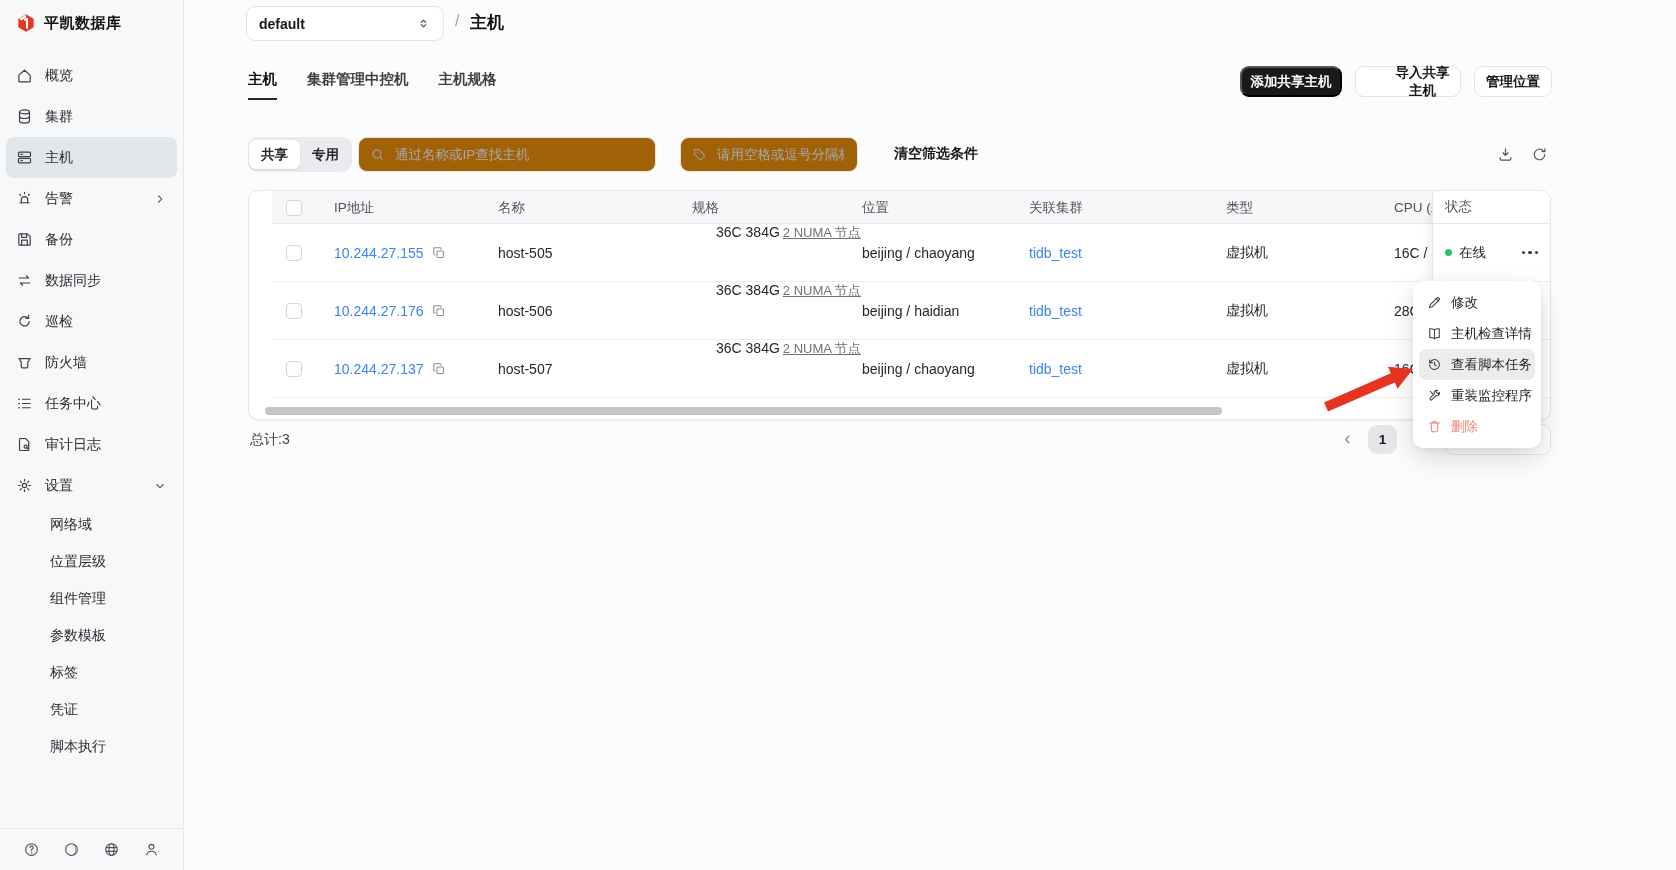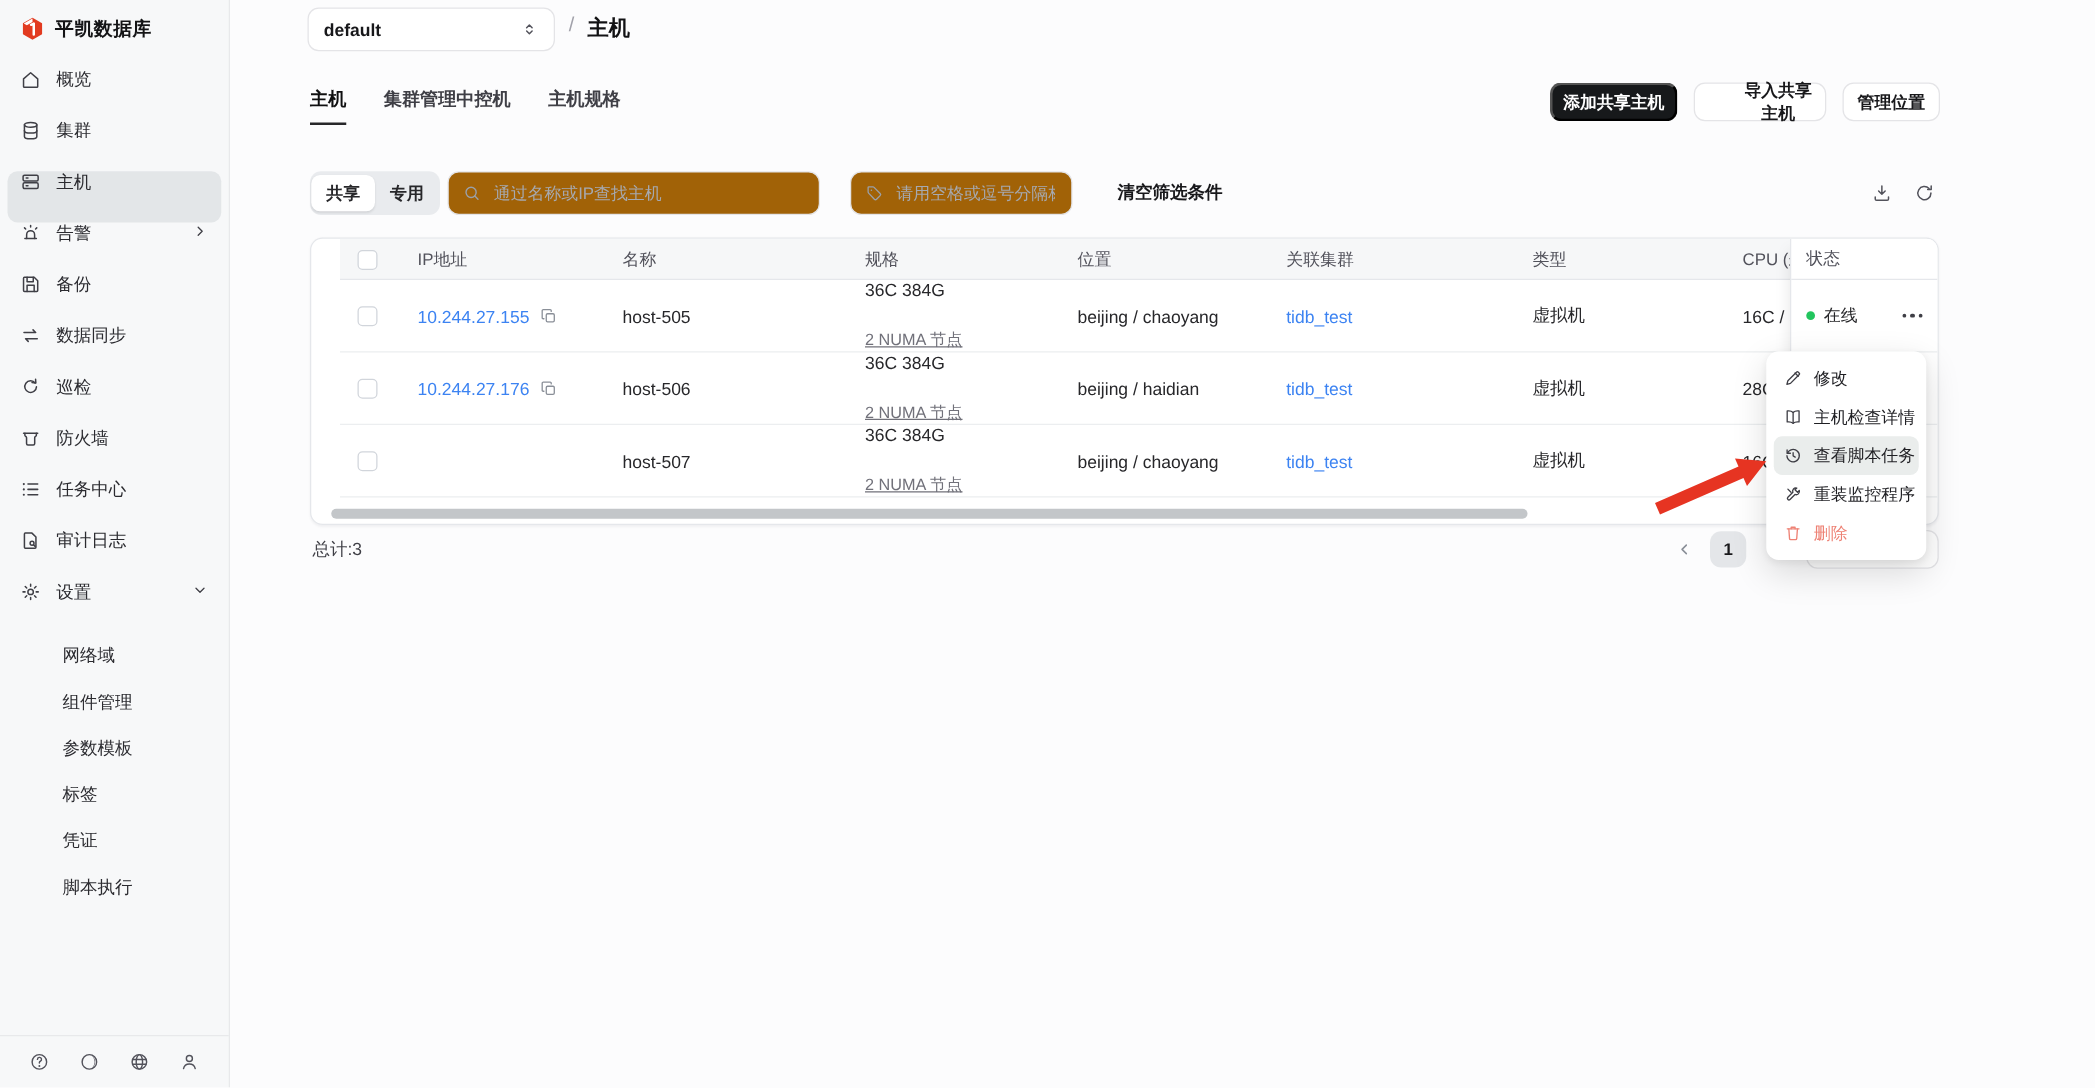--- a/index.html
+++ b/index.html
@@ -10,21 +10,21 @@
     color: #27272a; -webkit-font-smoothing: antialiased;
   }
   svg { display: block; }
 
   
   .sidebar { position: absolute; left: 0; top: 0; width: 184px; height: 870px;
     background: #f7f8f9; border-right: 1px solid #e8e9eb; }
   .brand { display: flex; align-items: center; gap: 8px; padding: 13px 16px 0; }
   .brand-name { font-size: 15px; font-weight: 800; color: #141416; letter-spacing: .5px; }
   .nav { position: absolute; top: 55px; left: 0; right: 0; }
-  .nav-item { display: flex; align-items: flex-start; gap: 12px; height: 41px; margin: 0 6px;
+  .nav-item { display: flex; align-items: center; gap: 12px; height: 41px; margin: 0 6px;
     padding: 0 10px; border-radius: 8px; font-size: 14px; font-weight: 500; color: #2b2b30; cursor: pointer; }
   .nav-item svg { width: 17px; height: 17px; color: #3f3f46; flex: 0 0 auto; }
   .nav-item.active { background: #e3e6e8; }
   .nav-chevron { margin-left: auto; color: #52525b; }
   .nav-chevron svg { width: 14px; height: 14px; }
   .nav-sub { height: 37px; display: flex; align-items: center; padding-left: 44px; margin: 0 6px;
     font-size: 14px; font-weight: 500; color: #2b2b30; border-radius: 8px; cursor: pointer; }
   .side-footer { position: absolute; bottom: 0; left: 0; right: 0; height: 42px;
     border-top: 1px solid #e8e9eb; display: flex; align-items: center; justify-content: space-around; padding: 0 12px; }
   .side-footer .f-icon { color: #52525b; cursor: pointer; }
@@ -82,21 +82,21 @@
   .trow { position: relative; height: 58px; border-bottom: 1px solid #eceef0; }
   .td { position: absolute; top: 0; height: 100%; display: flex; align-items: center;
     font-size: 14px; color: #27272a; white-space: nowrap; }
   .c-cb { left: 14px; } .c-ip { left: 62px; } .c-name { left: 226px; } .c-spec { left: 420px; }
   .c-loc { left: 590px; } .c-cluster { left: 757px; } .c-type { left: 954px; } .c-cpu { left: 1122px; }
   .cb { appearance: none; -webkit-appearance: none; width: 16px; height: 16px; border: 1.5px solid #d1d5db;
     border-radius: 4px; background: #fff; margin: 0; cursor: pointer; }
   .link { color: #3c83f2; cursor: pointer; }
   .copy-icon { margin-left: 8px; color: #8a8f98; cursor: pointer; }
   .copy-icon svg { width: 14px; height: 14px; }
-  .spec-cell { flex-direction: column; align-items: flex-start; justify-content: space-between; gap: 3px; }
+  .spec-cell { flex-direction: row; align-items: flex-start; justify-content: space-between; gap: 3px; margin-left: 24px; }
   .spec-l2 { font-size: 13px; color: #71717a; text-decoration: underline; }
 
   .sticky-col { position: absolute; top: 0; right: 0; width: 118px; height: 211px; background: #fff;
     border-left: 1px solid #e5e7eb; box-shadow: -10px 0 12px -10px rgba(0,0,0,.10); z-index: 2; }
   .sticky-head { height: 33px; border-bottom: 1px solid #e5e7eb; display: flex; align-items: center;
     padding-left: 12px; font-size: 13.5px; font-weight: 500; color: #52525b; }
   .sticky-row { height: 58px; border-bottom: 1px solid #eceef0; display: flex; align-items: center;
     padding: 0 10px 0 12px; gap: 7px; font-size: 13.5px; color: #27272a; }
   .dot { width: 7px; height: 7px; border-radius: 50%; background: #22c55e; flex: none; }
   .dots { margin-left: auto; display: flex; gap: 3px; cursor: pointer; padding: 5px 2px; }
@@ -230,20 +230,23 @@
           <svg viewBox="0 0 24 24" fill="none" stroke="currentColor" stroke-width="1.8" stroke-linecap="round" stroke-linejoin="round">
             <path d="m6.5 9.5 5.5 5.5 5.5-5.5"></path>
           </svg>
         </span>
     </div>
 
     <div class="nav-sub">
         <span>网络域</span>
       </div>
     <div class="nav-sub">
+        <span>位置层级</span>
+      </div>
+    <div class="nav-sub">
         <span>组件管理</span>
       </div>
     <div class="nav-sub">
         <span>参数模板</span>
       </div>
     <div class="nav-sub">
         <span>标签</span>
       </div>
     <div class="nav-sub">
         <span>凭证</span>
@@ -406,20 +409,29 @@
           <span class="link">tidb_test</span>
         </div>
       <div class="td c-type">虚拟机</div>
       <div class="td c-cpu">28C / 36C</div>
     </div>
 
     <div class="trow">
       <div class="td c-cb">
           <input type="checkbox" class="cb" style="">
         </div>
+      <div class="td c-ip">
+          <span class="link">10.244.27.137</span>
+          <span class="copy-icon">
+            <svg viewBox="0 0 24 24" fill="none" stroke="currentColor" stroke-width="1.8" stroke-linecap="round" stroke-linejoin="round">
+              <rect x="8.6" y="8.6" width="11" height="11" rx="1.8"></rect>
+              <path d="M5.4 15.4h-1A1.4 1.4 0 0 1 3 14V4.4A1.4 1.4 0 0 1 4.4 3H14a1.4 1.4 0 0 1 1.4 1.4v1"></path>
+            </svg>
+          </span>
+        </div>
       <div class="td c-name">host-507</div>
       <div class="td c-spec spec-cell">
           <span>36C 384G</span>
           <span class="spec-l2">2 NUMA 节点</span>
         </div>
       <div class="td c-loc">beijing / chaoyang</div>
       <div class="td c-cluster">
           <span class="link">tidb_test</span>
         </div>
       <div class="td c-type">虚拟机</div>

